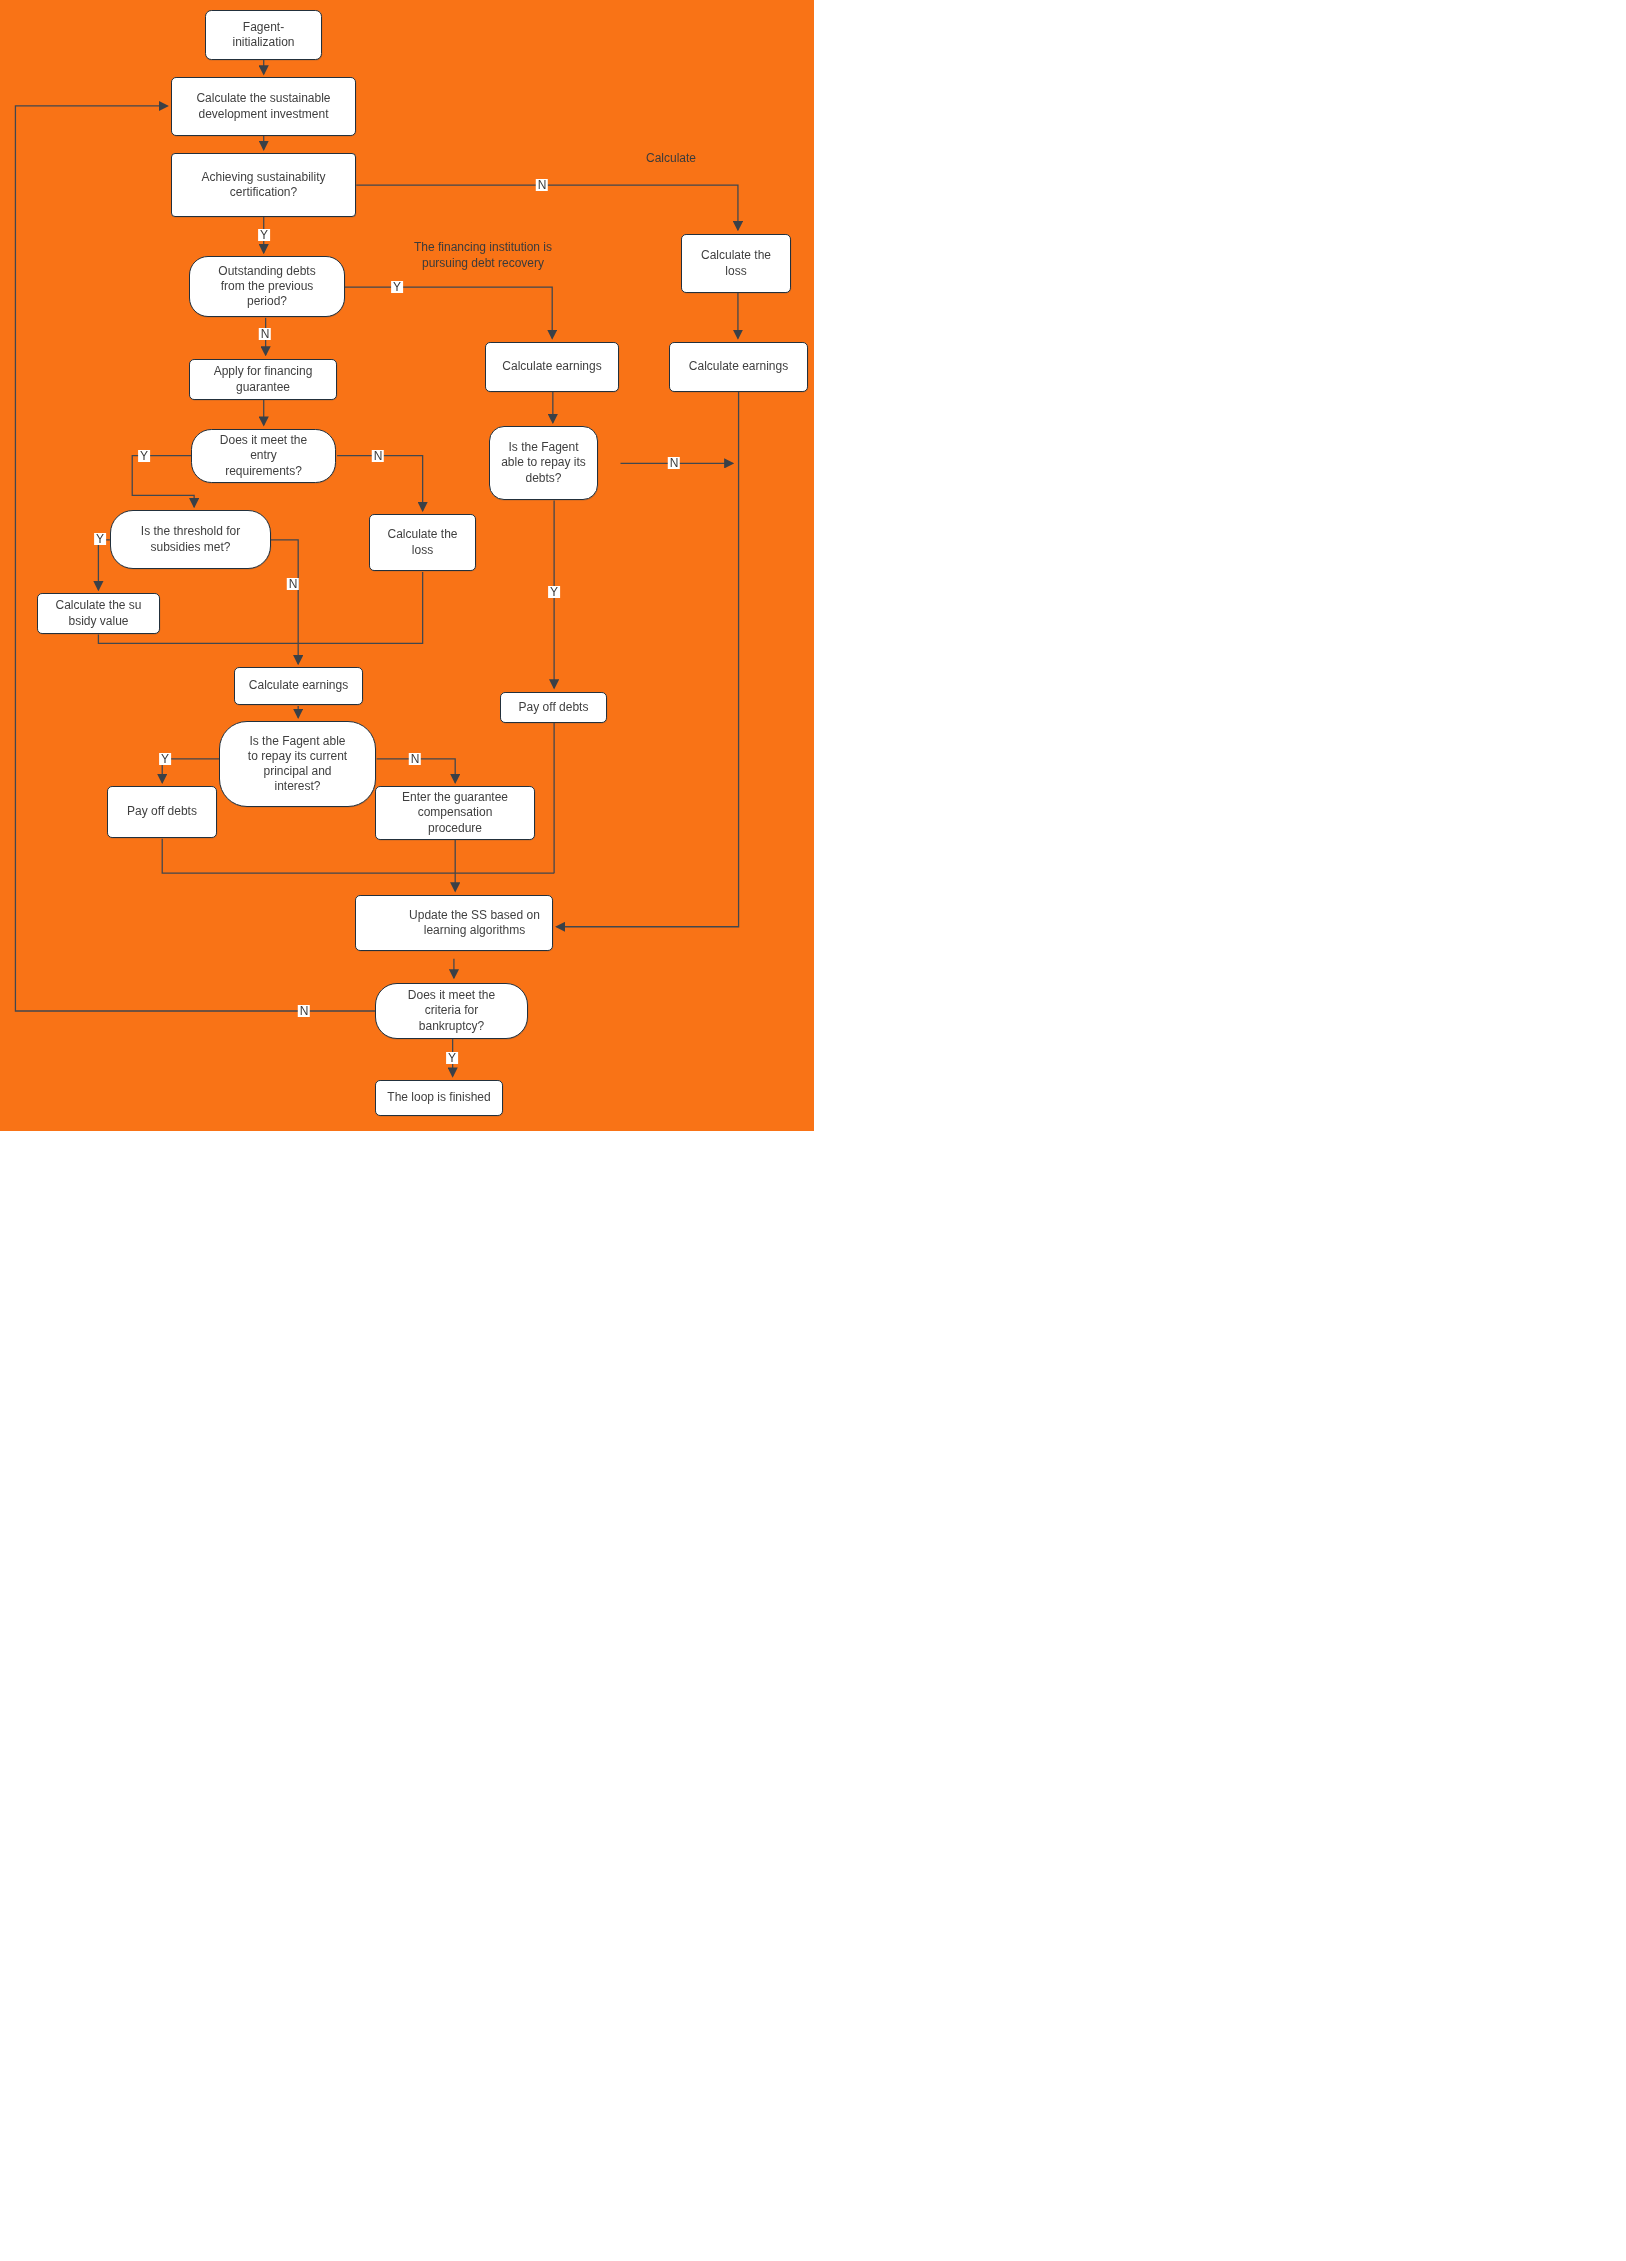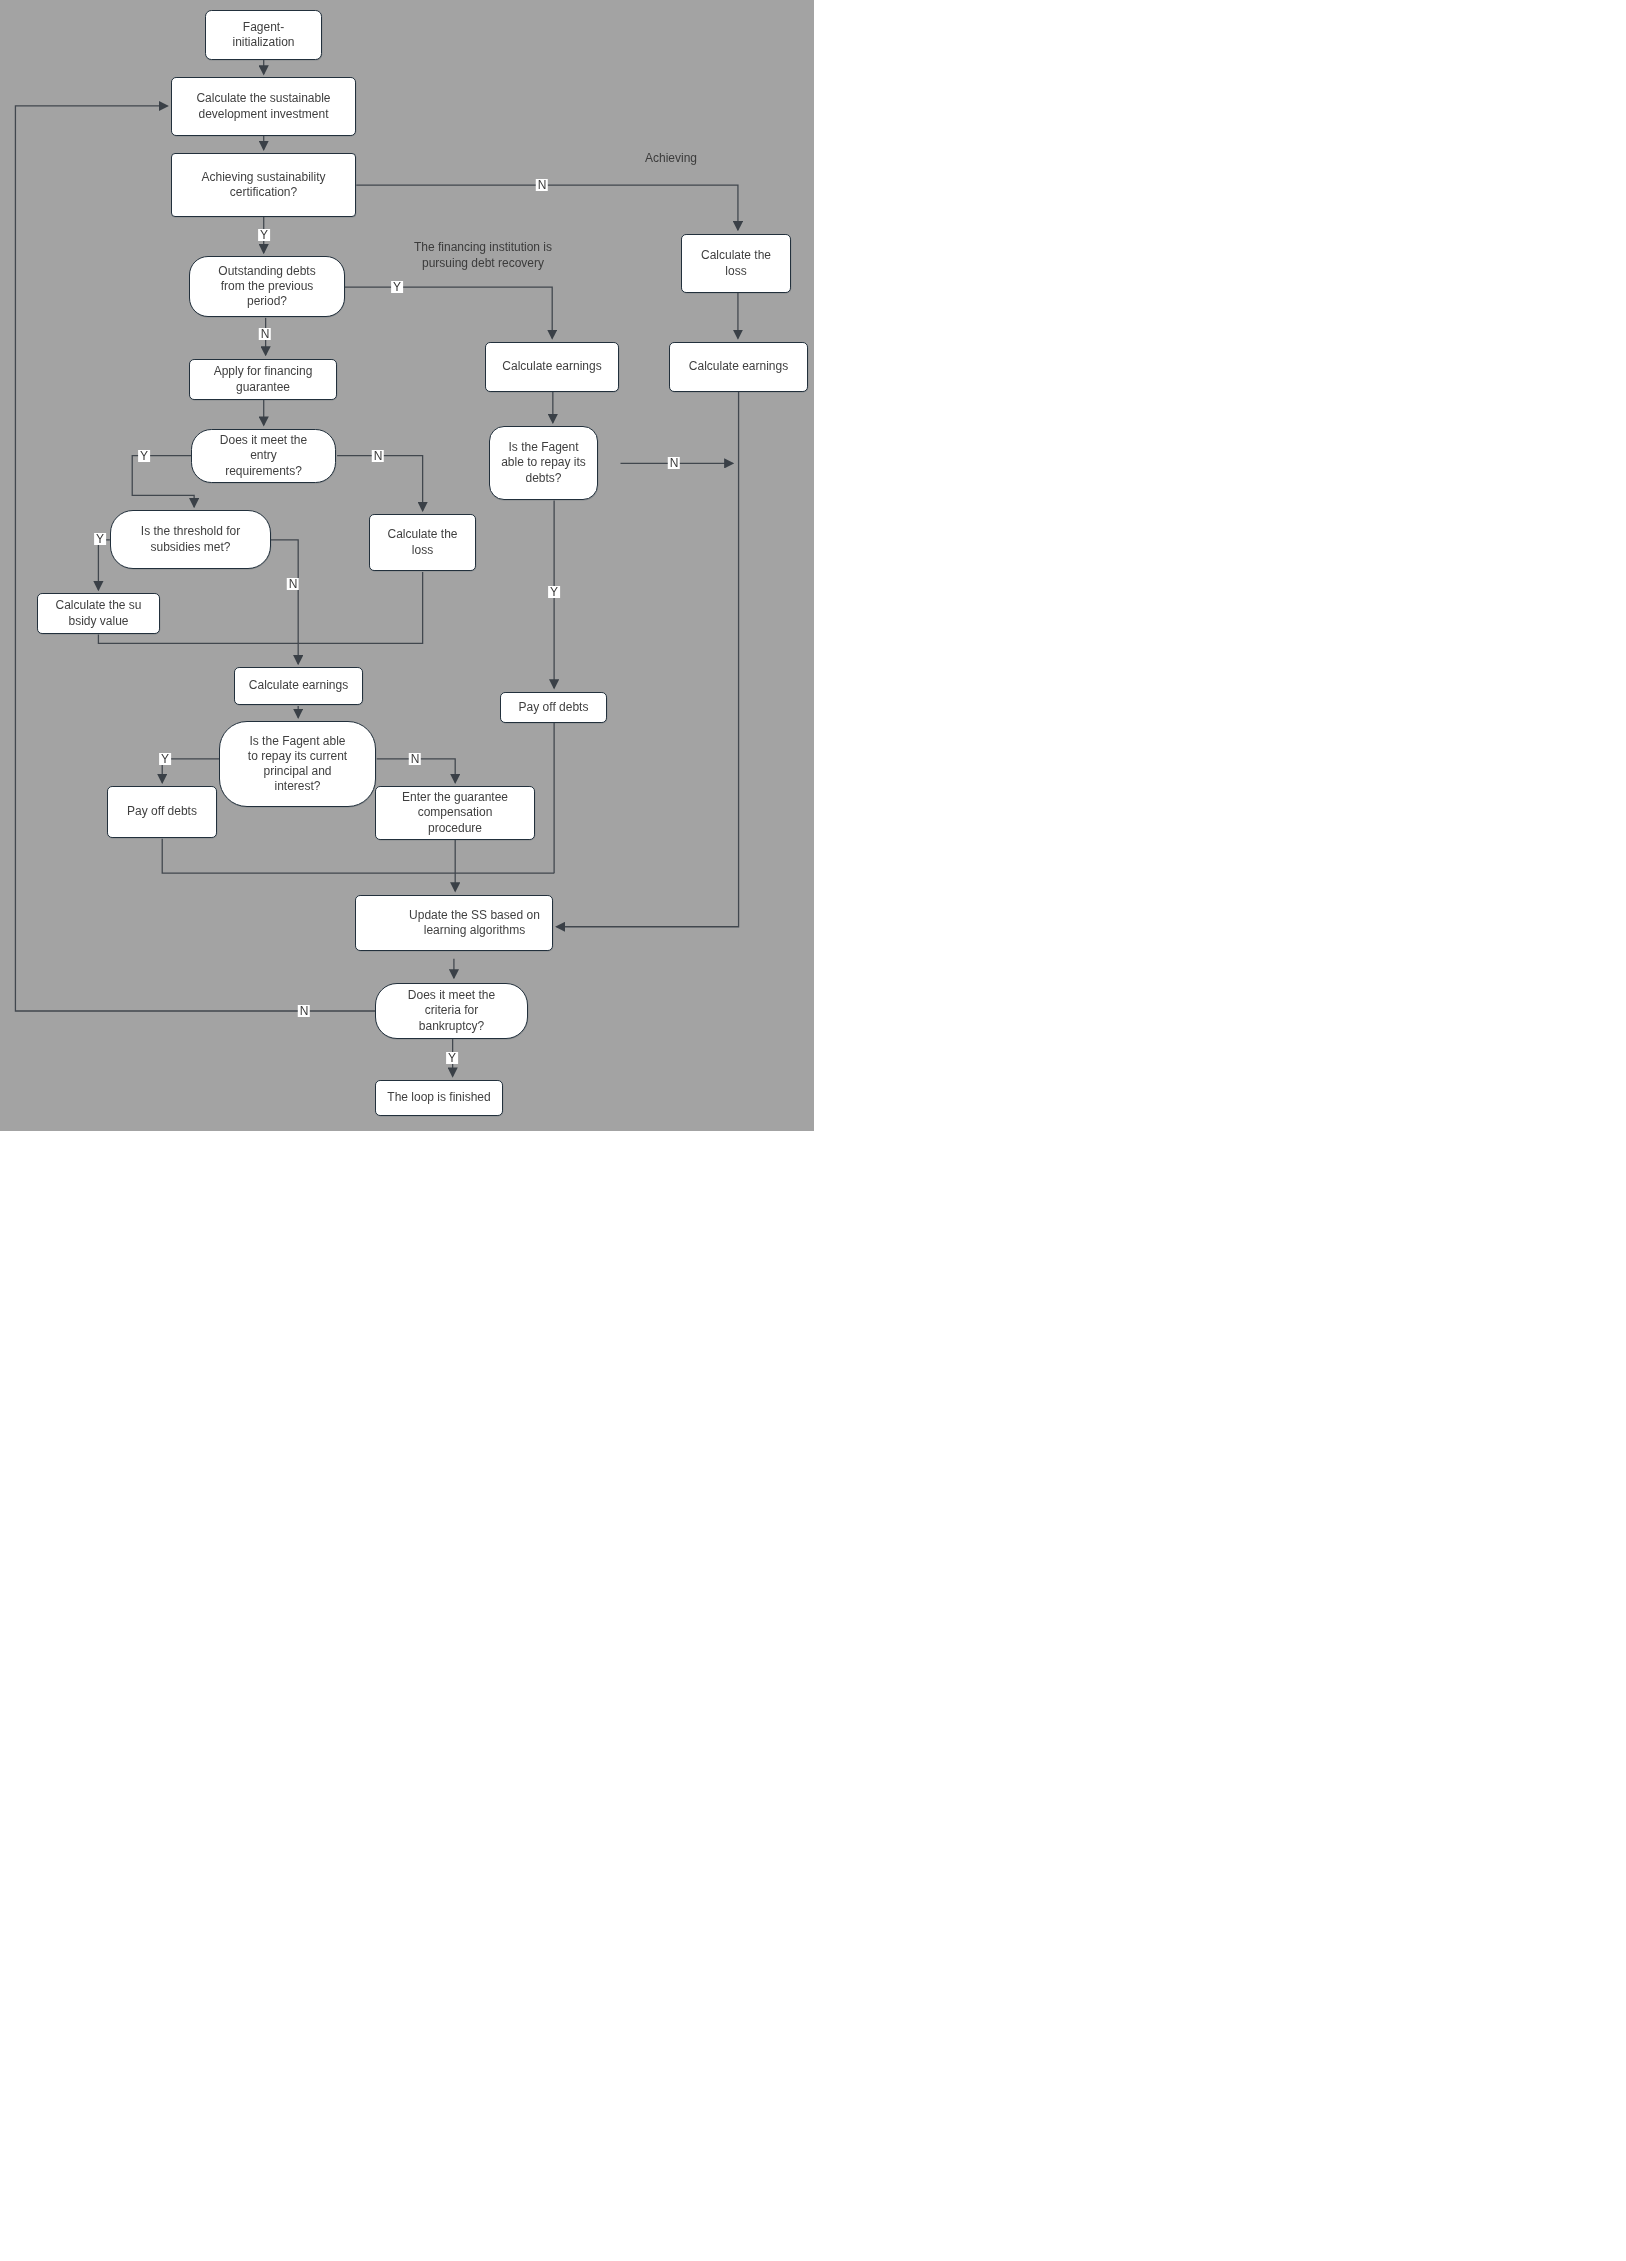--- a/index.html
+++ b/index.html
@@ -1,17 +1,17 @@
 <!DOCTYPE html>
 <html style="font-size:10.2px"><head>
 <meta charset="utf-8">
 <style>
   html,body{margin:0;padding:0;background:#ffffff;}
   body{font-family:"Liberation Sans", sans-serif;}
-  #canvas{position:relative;width:814px;height:1131px;background:#a3a3a3;overflow:hidden;}
+  #canvas{position:relative;width:814px;height:1131px;background:#f97316;overflow:hidden;}
   #edges{position:absolute;left:0;top:0;width:814px;height:1131px;}
   .node{
     position:absolute;
     box-sizing:border-box;
     border:1.6px solid #22303c;
     background:#ffffff;
     color:#3f3f3f;
     display:flex;align-items:center;justify-content:center;
     text-align:center;
     font-size:12px;line-height:1.26;
@@ -120,21 +120,21 @@
   <div class="node" style="left:375px;top:786px;width:160px;height:54px;">Enter the guarantee
 compensation
 procedure</div>
   <div class="node" style="left:355px;top:895px;width:198px;height:56px;padding-left:46px;">Update the SS based on
 learning algorithms</div>
   <div class="node decision" style="left:375px;top:983px;width:153px;height:56px;border-radius:22px;">Does it meet the
 criteria for
 bankruptcy?</div>
   <div class="node" style="left:375px;top:1080px;width:128px;height:36px;">The loop is finished</div>
 
-  <div class="annotation" style="left:671px;top:158px;">Achieving</div>
+  <div class="annotation" style="left:671px;top:158px;">Calculate</div>
   <div class="annotation" style="left:483px;top:255px;">The financing institution is
 pursuing debt recovery</div>
 
   <div class="edge-label" style="left:542px;top:185px;">N</div>
   <div class="edge-label" style="left:264px;top:235px;">Y</div>
   <div class="edge-label" style="left:397px;top:287px;">Y</div>
   <div class="edge-label" style="left:265px;top:334px;">N</div>
   <div class="edge-label" style="left:378px;top:456px;">N</div>
   <div class="edge-label" style="left:144px;top:456px;">Y</div>
   <div class="edge-label" style="left:100px;top:539px;">Y</div>

